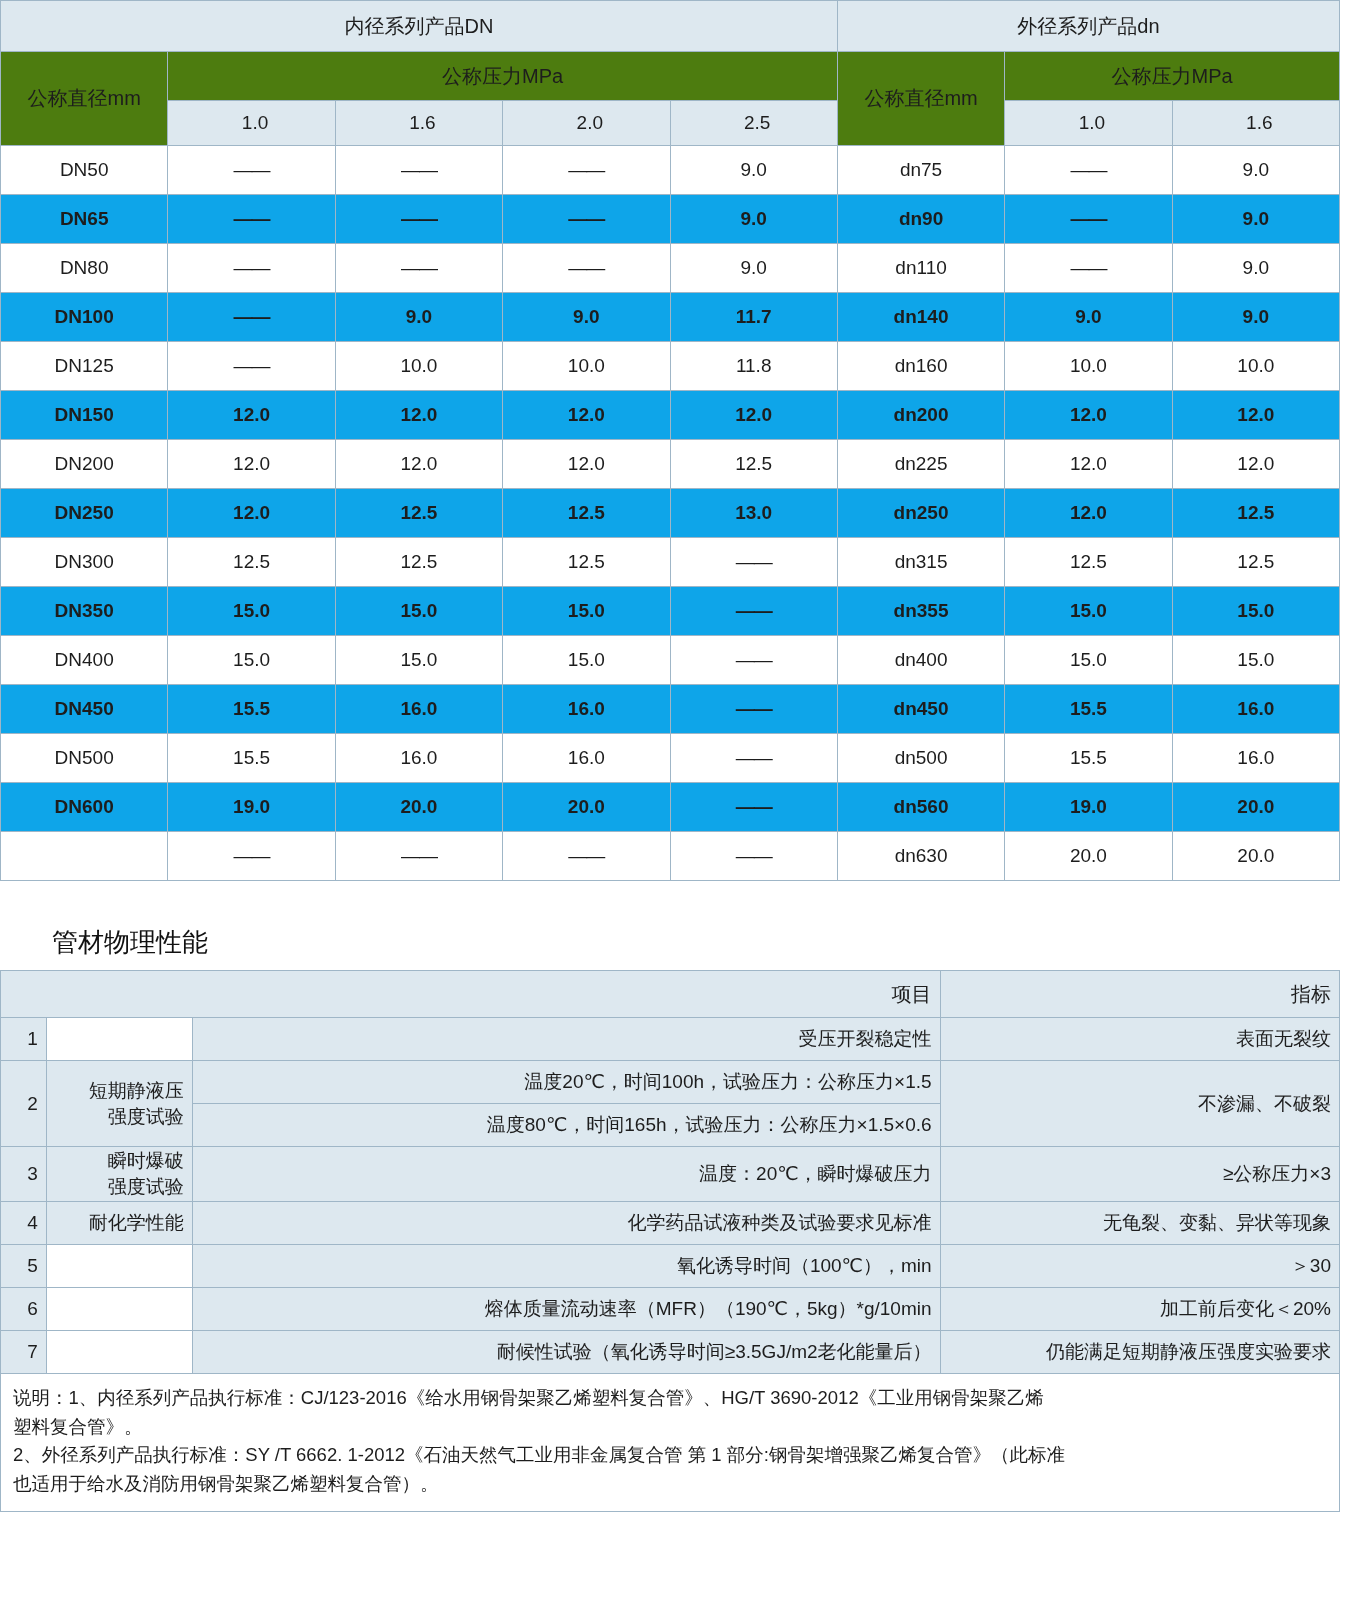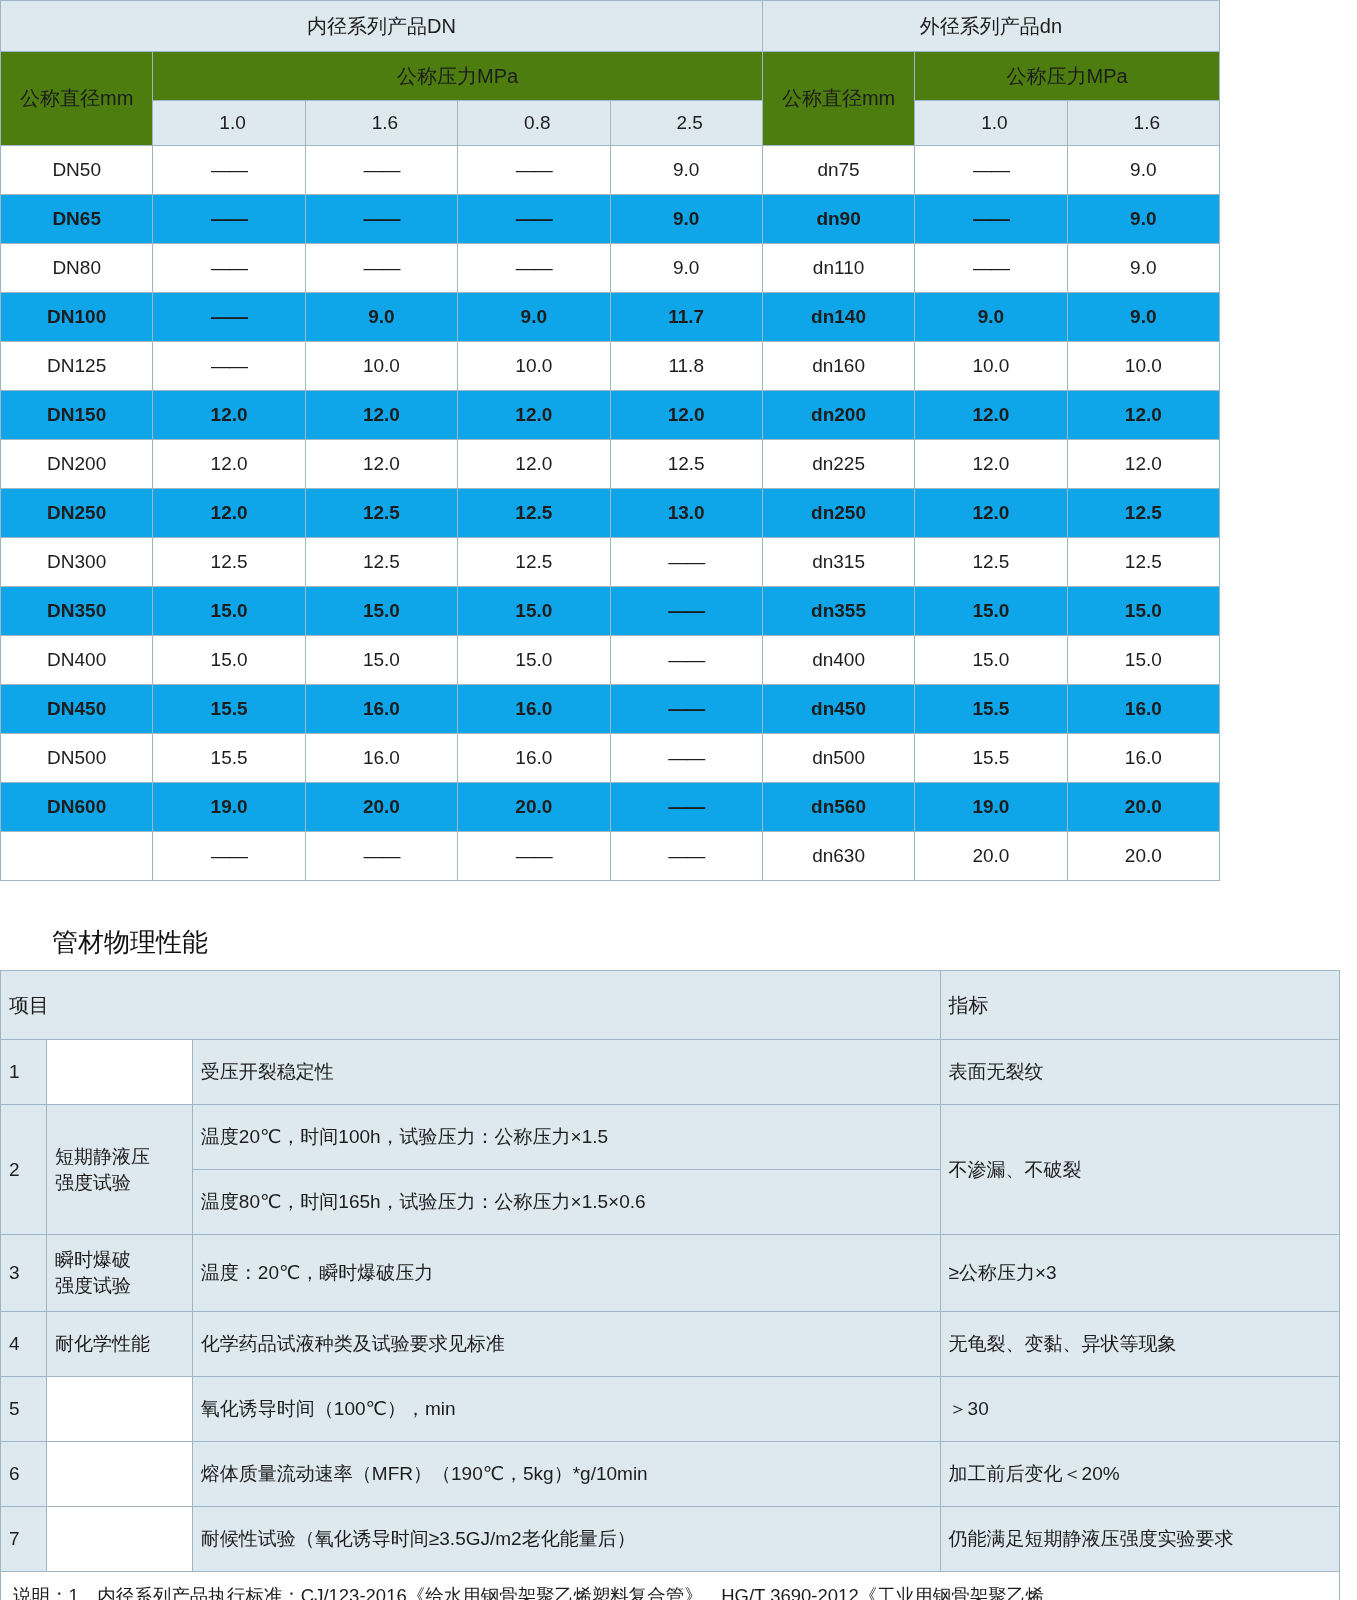--- a/index.html
+++ b/index.html
@@ -15,21 +15,21 @@
   }
   .page {
     width: 1357px;
     box-sizing: border-box;
     padding: 0;
   }
 
   
   table.t1 {
     border-collapse: collapse;
-    width: 1220px;
+    width: 1340px;
     margin: 0 4px 0 0;
     table-layout: fixed;
   }
   table.t1 td, table.t1 th {
     border: 1px solid #9fb6c7;
     text-align: center;
     vertical-align: middle;
     font-weight: normal;
     font-size: 19px;
     color: #1d1d1d;
@@ -72,25 +72,25 @@
   }
 
   
   table.t2 {
     border-collapse: collapse;
     width: 1340px;
     table-layout: fixed;
   }
   table.t2 td {
     border: 1px solid #9fb6c7;
-    text-align: left;
+    text-align: right;
     vertical-align: middle;
     font-size: 19px;
     color: #1d1d1d;
-    padding: 12px 8px;
+    padding: 1px 8px;
     background: #dde8ef;
     height: 40px;
   }
   table.t2 td.white {
     background: #ffffff;
   }
   table.t2 td.head {
     font-size: 20px;
     height: 44px;
   }
@@ -118,21 +118,21 @@
       </tr>
       <tr>
         <td class="hdr-white" rowspan="2">公称直径mm</td>
         <td class="hdr-white" colspan="4">公称压力MPa</td>
         <td class="hdr-white" rowspan="2">公称直径mm</td>
         <td class="hdr-white" colspan="2">公称压力MPa</td>
       </tr>
       <tr>
         <td class="hdr-sub">1.0</td>
         <td class="hdr-sub">1.6</td>
-        <td class="hdr-sub">0.8</td>
+        <td class="hdr-sub">2.0</td>
         <td class="hdr-sub">2.5</td>
         <td class="hdr-sub">1.0</td>
         <td class="hdr-sub">1.6</td>
       </tr>
     <tr class="plain">
           <td>DN50</td>
           <td><span class="dash">——</span></td>
           <td><span class="dash">——</span></td>
           <td><span class="dash">——</span></td>
           <td>9.0</td>

